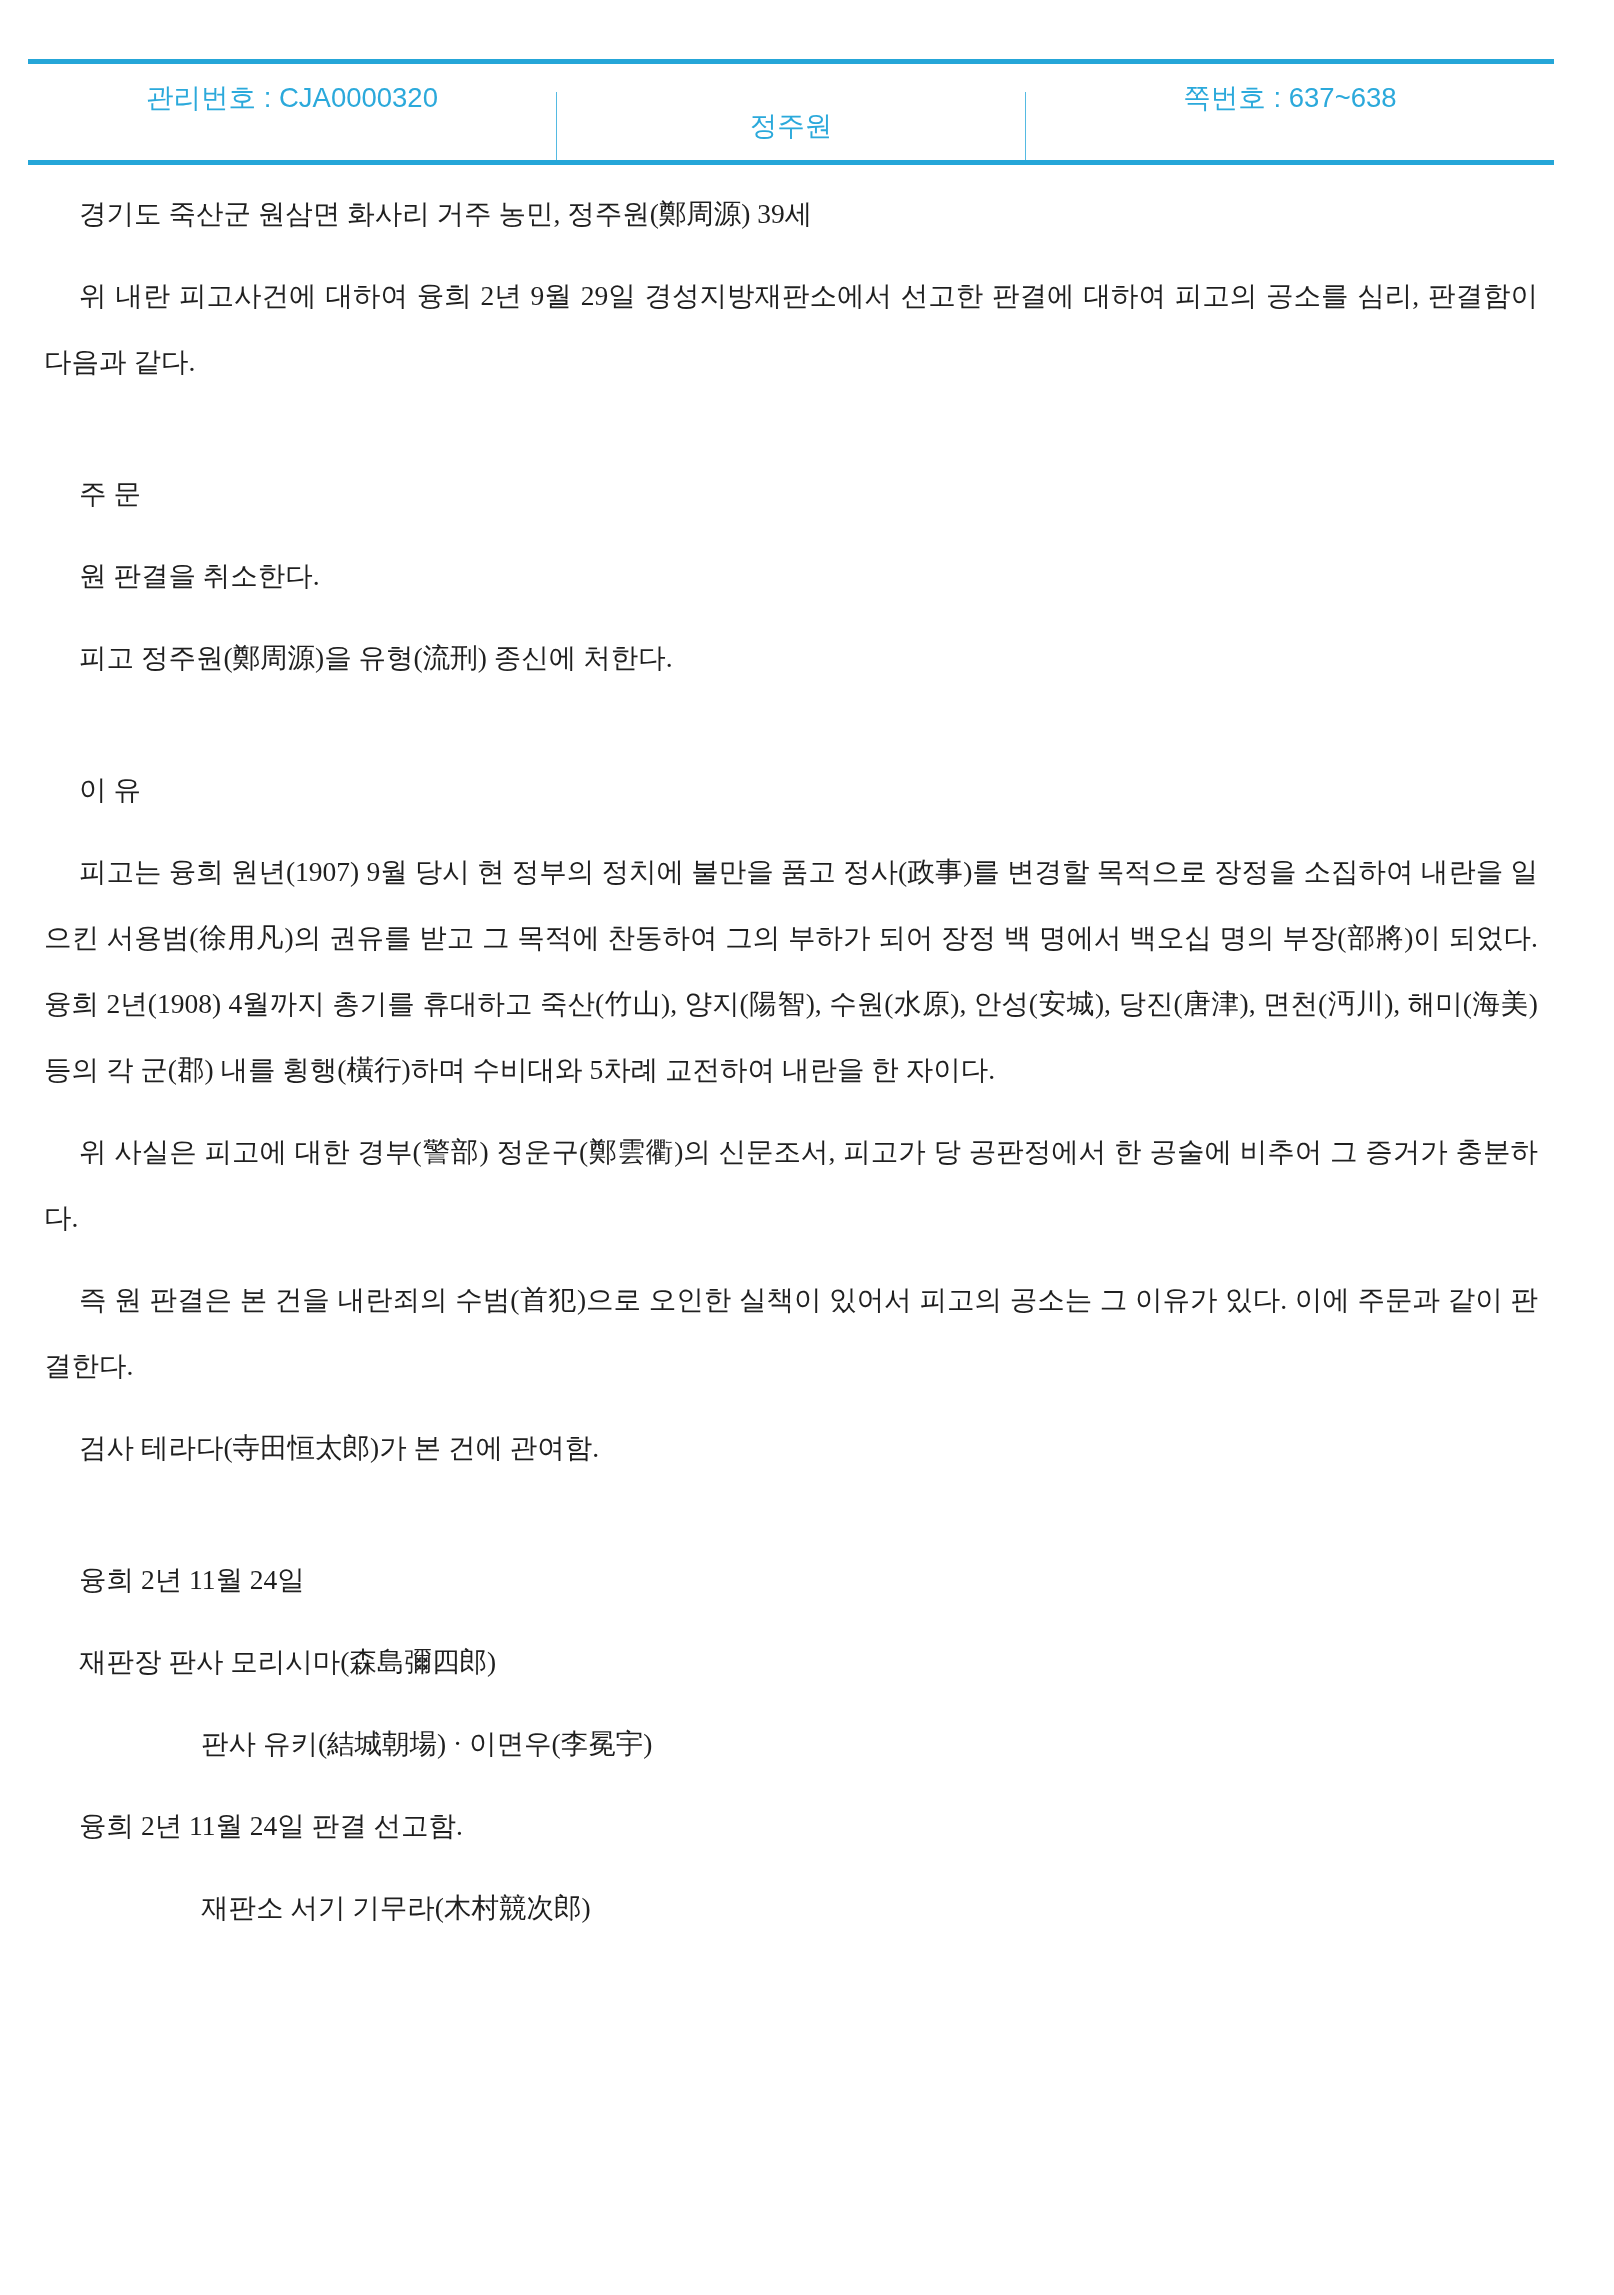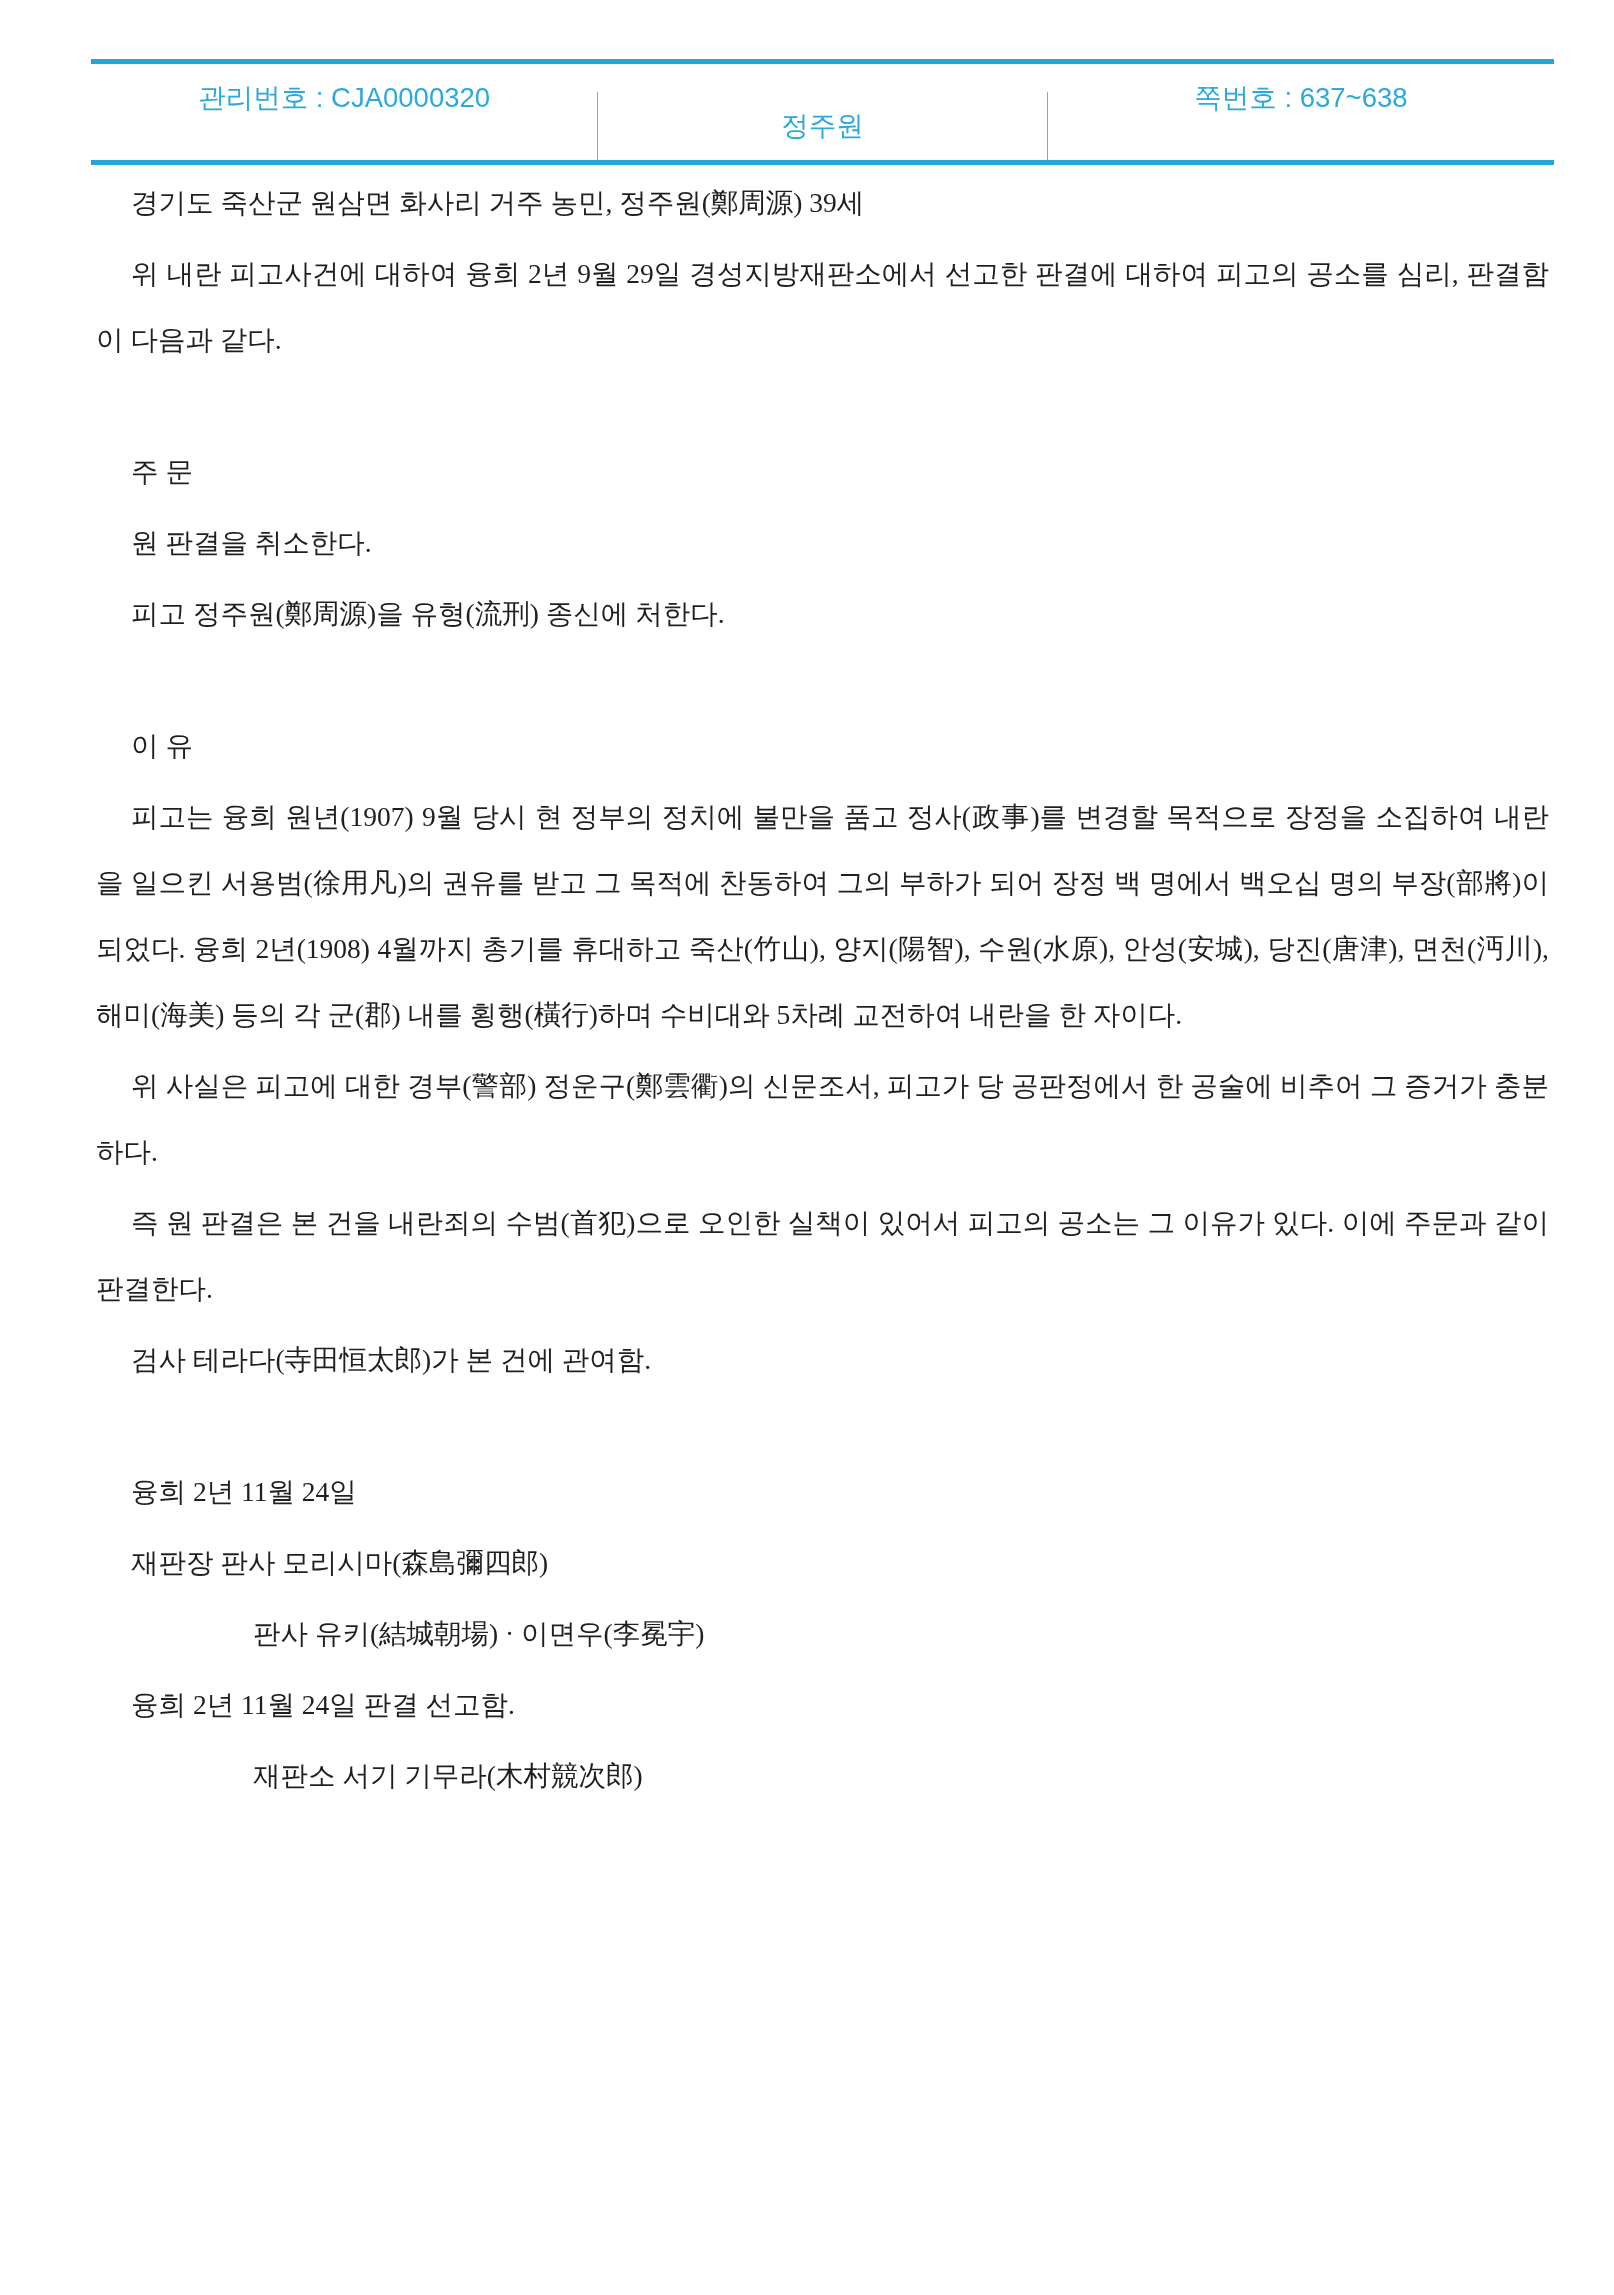--- a/index.html
+++ b/index.html
@@ -10,21 +10,21 @@
   body {
     width: 1614px;
     height: 2295px;
     font-family: "Liberation Serif", "DejaVu Serif", serif;
     color: #1f1f1f;
   }
   .page {
     box-sizing: border-box;
     width: 1614px;
     height: 2295px;
-    padding: 59px 60px 0 91px;
+    padding: 59px 60px 0 28px;
     background: #ffffff;
   }
 
   
   .hdr {
     display: flex;
     align-items: stretch;
     border-top: 5.4px solid #25a6d8;
     border-bottom: 5.4px solid #25a6d8;
     font-family: "Liberation Sans", "DejaVu Sans", sans-serif;
@@ -46,21 +46,21 @@
     margin-top: 28px;
   }
   .hdr-c3 { flex: 1 1 auto; }
 
   
   .doc {
     font-size: 27.5px;
     line-height: 66px;
   }
   .doc p {
-    margin: 5px;
+    margin: 16px;
     text-align: justify;
     text-justify: inter-ideograph;
     word-break: break-all;
     font-family: Liberation Serif, serif;
   }
   .ind { text-indent: 35px; }
   .blk { margin-top: 66px; }
   .intro-gap { margin-top: 73px; }
   .sig p { text-align: left; word-break: keep-all; }
   .deep { padding-left: 157px; }

